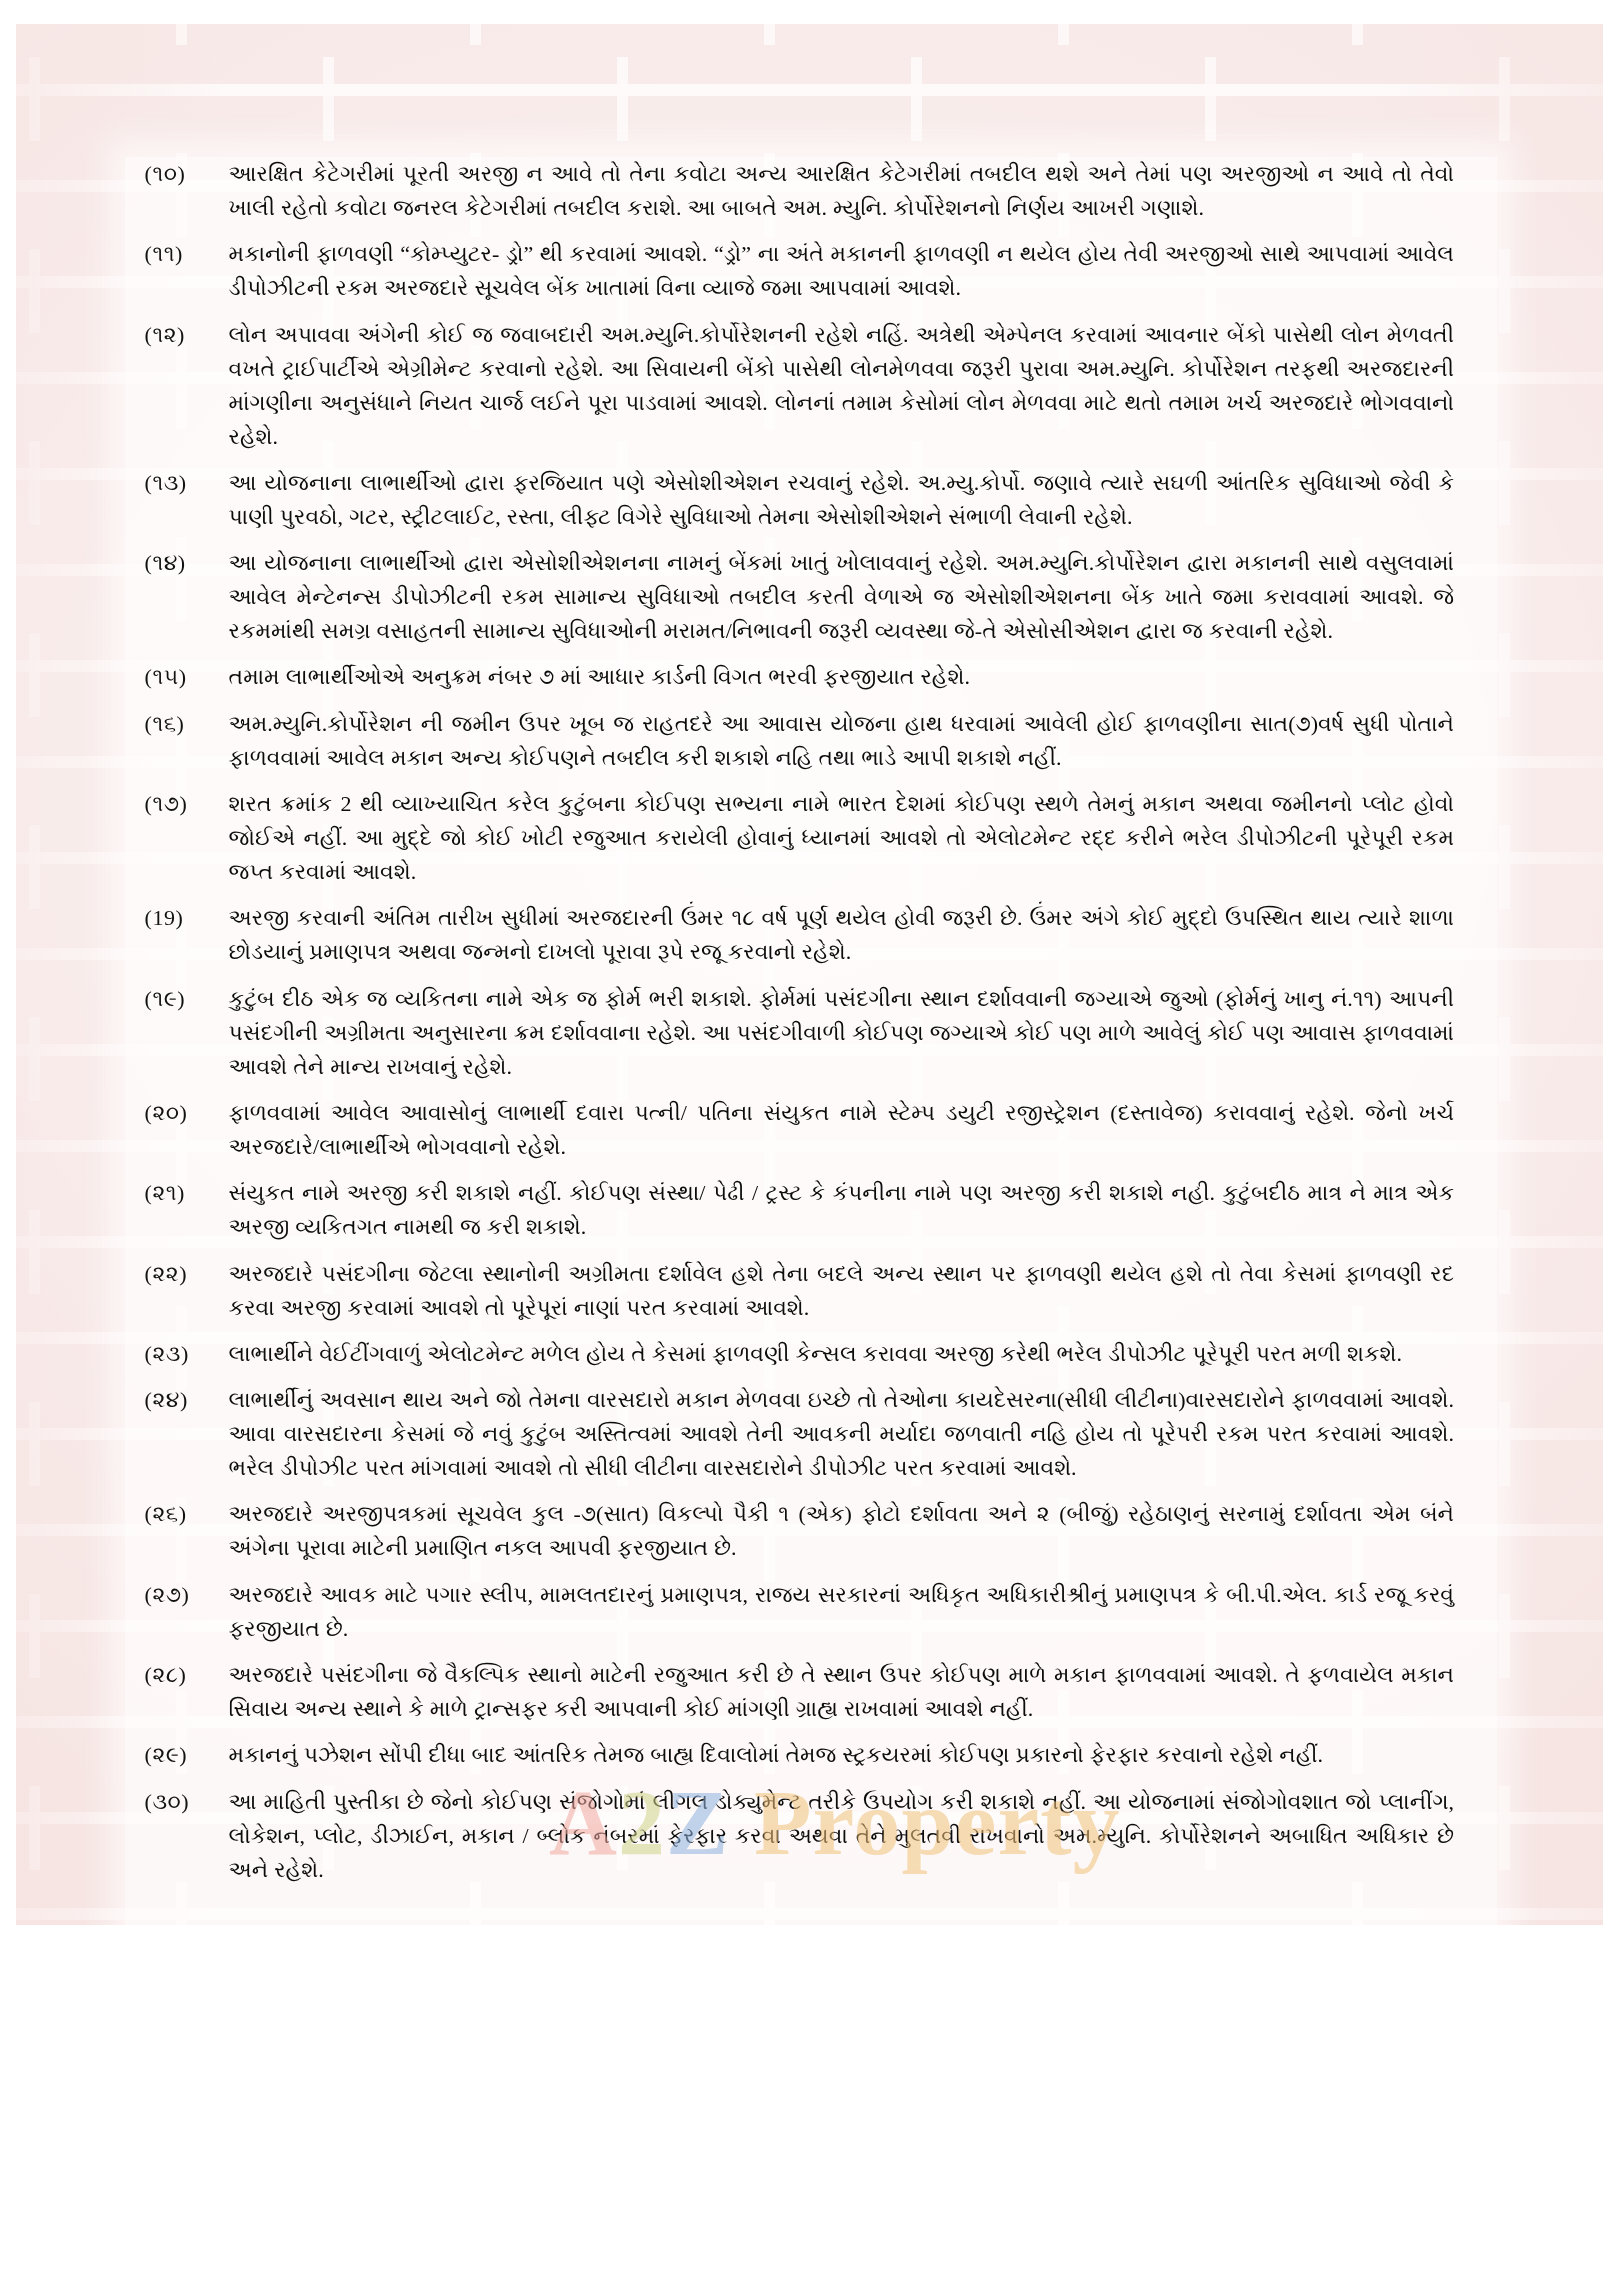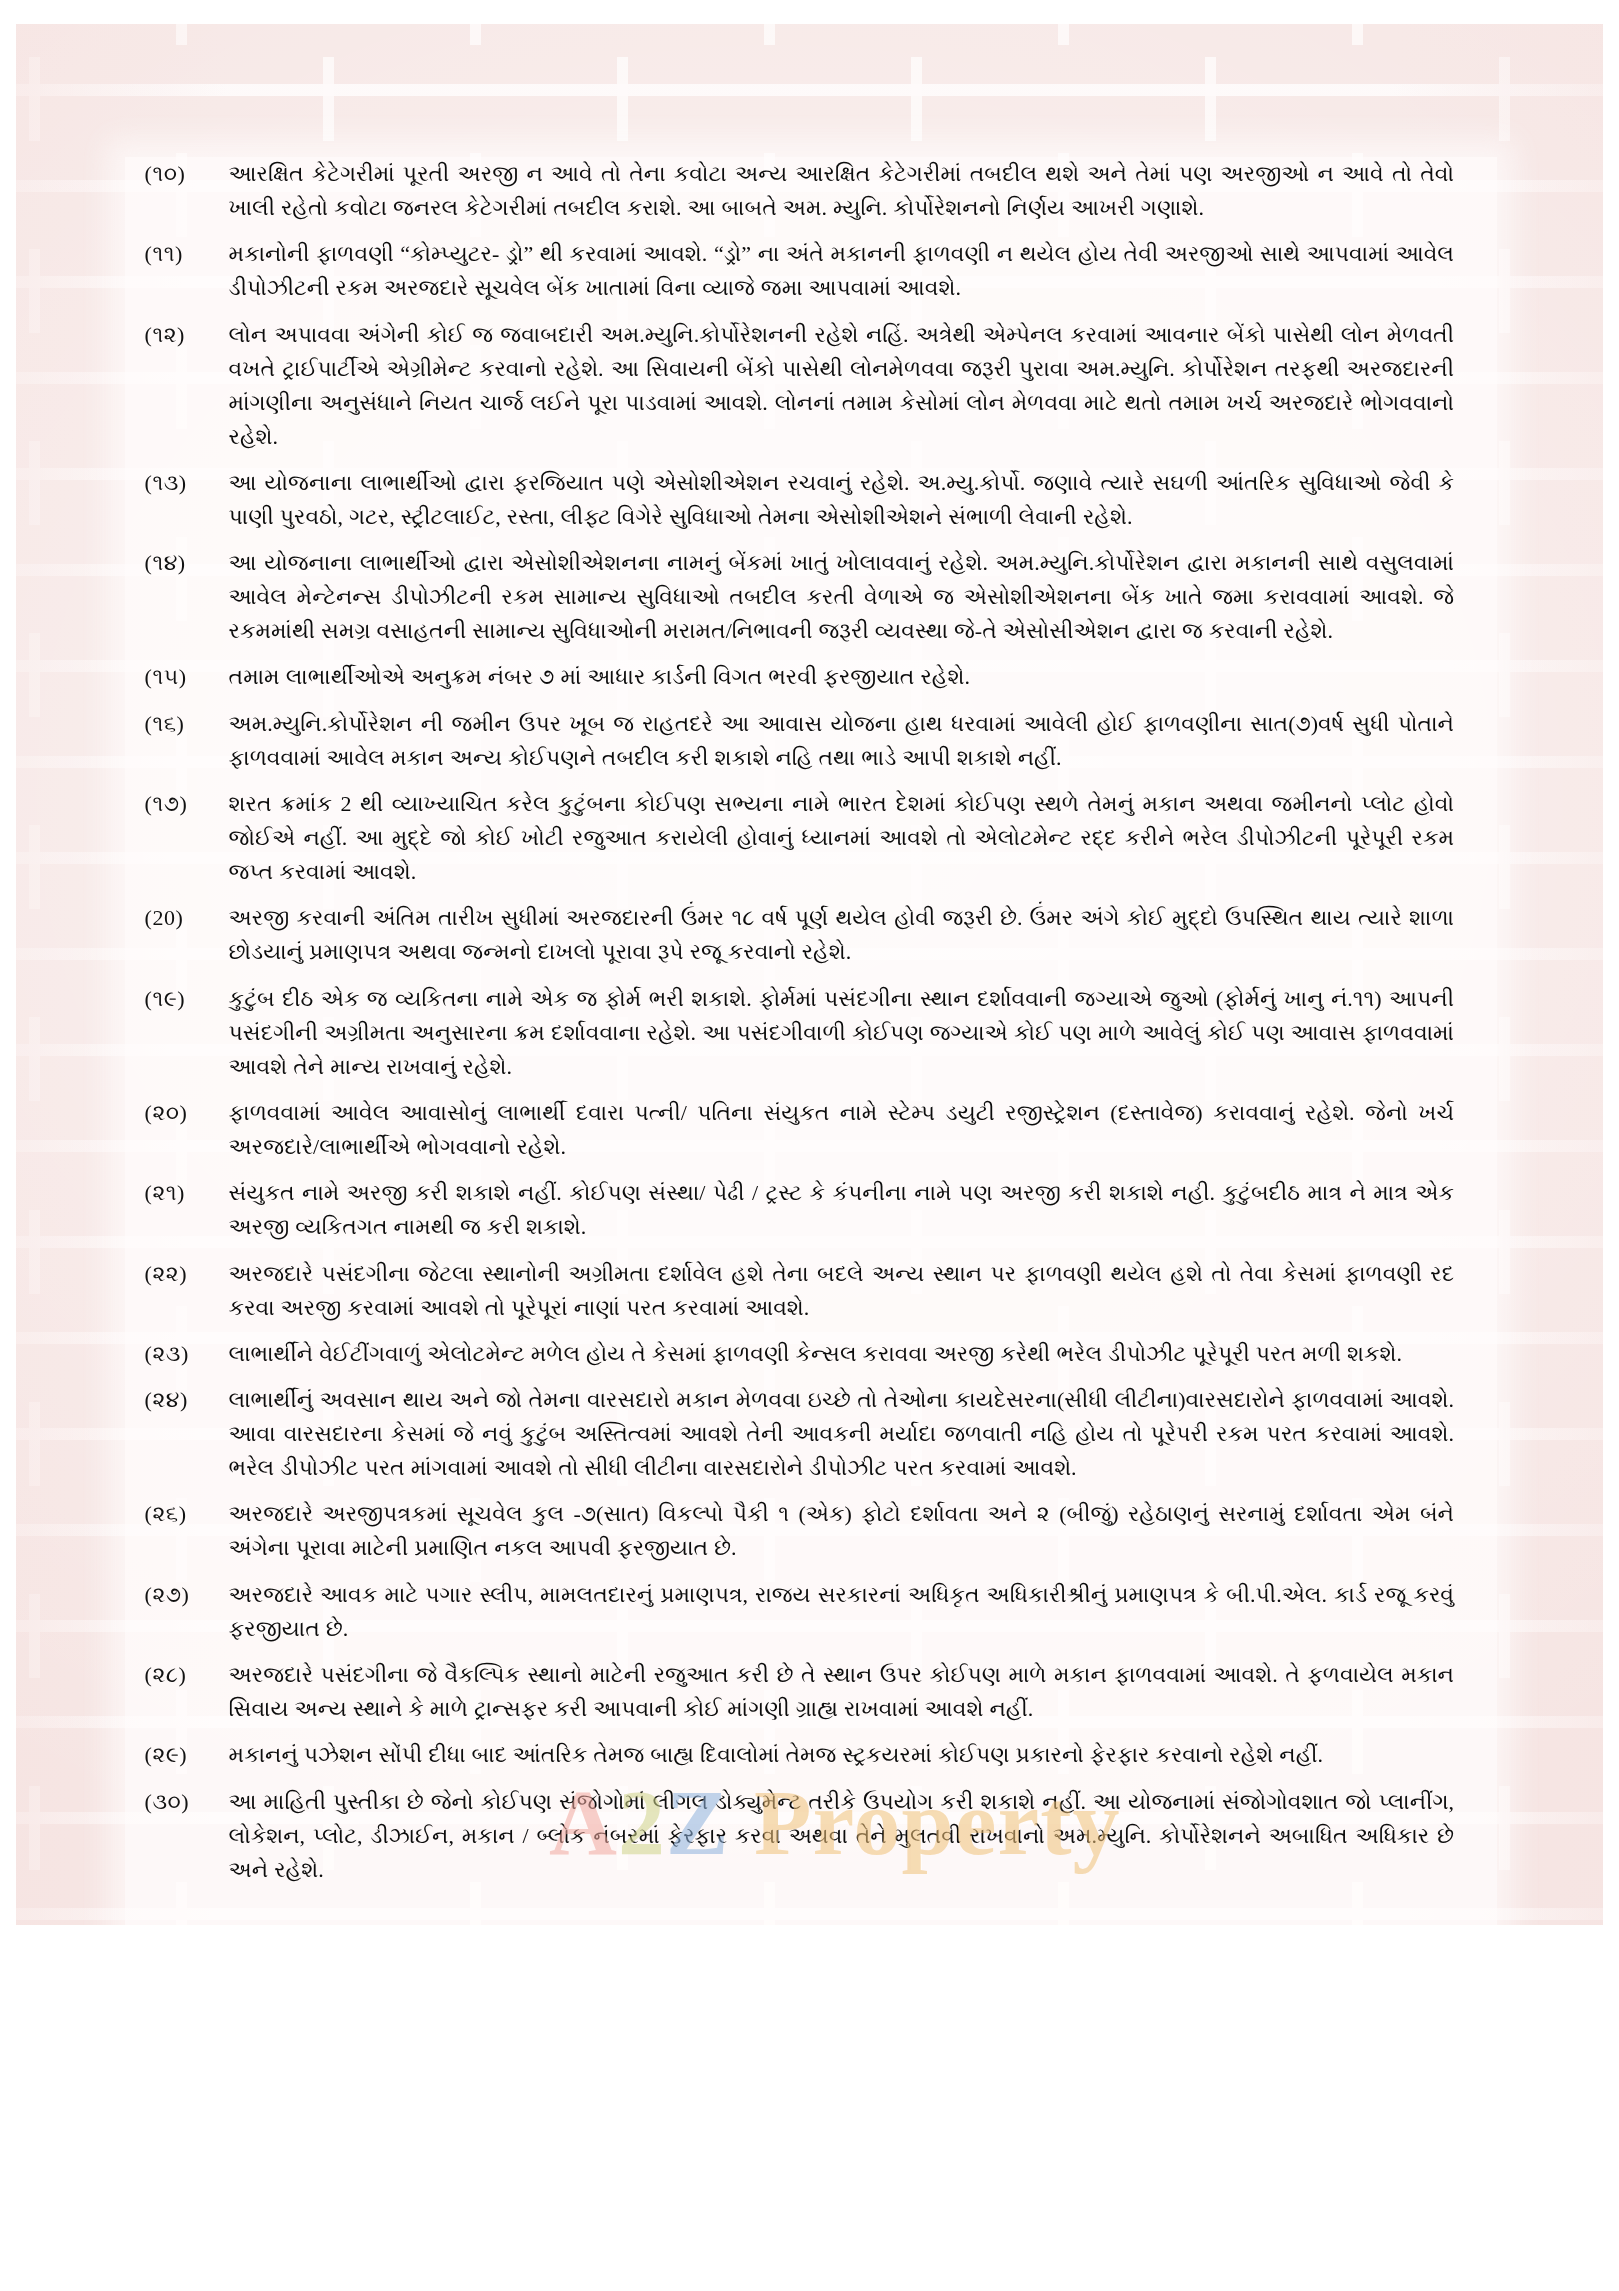--- a/index.html
+++ b/index.html
@@ -401,21 +401,21 @@
         </li>
         <li class="clause">
           <div class="clause-num">(૧૬)</div>
           <div class="clause-text">અમ.મ્યુનિ.કોર્પોરેશન ની જમીન ઉપર ખૂબ જ રાહતદરે આ આવાસ યોજના હાથ ધરવામાં આવેલી હોઈ ફાળવણીના સાત(૭)વર્ષ સુધી પોતાને ફાળવવામાં  આવેલ મકાન અન્ય કોઈપણને તબદીલ કરી શકાશે નહિ તથા ભાડે આપી શકાશે નહીં.</div>
         </li>
         <li class="clause">
           <div class="clause-num">(૧૭)</div>
           <div class="clause-text">શરત ક્રમાંક 2 થી વ્યાખ્યાચિત કરેલ કુટુંબના કોઈપણ સભ્યના નામે ભારત દેશમાં કોઈપણ સ્થળે તેમનું મકાન અથવા જમીનનો પ્લોટ હોવો જોઈએ નહીં. આ મુદ્દે જો કોઈ ખોટી રજુઆત કરાયેલી હોવાનું ધ્યાનમાં આવશે તો એલોટમેન્ટ રદ્દ કરીને ભરેલ  ડીપોઝીટની પૂરેપૂરી રકમ જપ્ત કરવામાં આવશે.</div>
         </li>
         <li class="clause">
-          <div class="clause-num">(20)</div>
+          <div class="clause-num">(19)</div>
           <div class="clause-text">અરજી કરવાની અંતિમ તારીખ સુધીમાં અરજદારની ઉંમર ૧૮ વર્ષ પૂર્ણ થયેલ હોવી જરૂરી છે. ઉંમર અંગે કોઈ મુદ્દો ઉપસ્થિત થાય ત્યારે શાળા છોડયાનું પ્રમાણપત્ર અથવા જન્મનો દાખલો પૂરાવા રૂપે રજૂ કરવાનો રહેશે.</div>
         </li>
         <li class="clause">
           <div class="clause-num">(૧૯)</div>
           <div class="clause-text">કુટુંબ દીઠ એક જ વ્યકિતના નામે એક જ ફોર્મ ભરી શકાશે. ફોર્મમાં પસંદગીના સ્થાન દર્શાવવાની જગ્યાએ જુઓ (ફોર્મનું ખાનુ નં.૧૧) આપની પસંદગીની અગ્રીમતા અનુસારના ક્રમ દર્શાવવાના રહેશે. આ પસંદગીવાળી કોઈપણ જગ્યાએ કોઈ પણ માળે આવેલું કોઈ પણ આવાસ ફાળવવામાં આવશે તેને માન્ય રાખવાનું રહેશે.</div>
         </li>
         <li class="clause">
           <div class="clause-num">(૨૦)</div>
           <div class="clause-text">ફાળવવામાં આવેલ આવાસોનું લાભાર્થી દવારા પત્ની/ પતિના સંયુકત નામે સ્ટેમ્પ ડયુટી રજીસ્ટ્રેશન (દસ્તાવેજ) કરાવવાનું રહેશે. જેનો ખર્ચ અરજદારે/લાભાર્થીએ ભોગવવાનો રહેશે.</div>
         </li>

